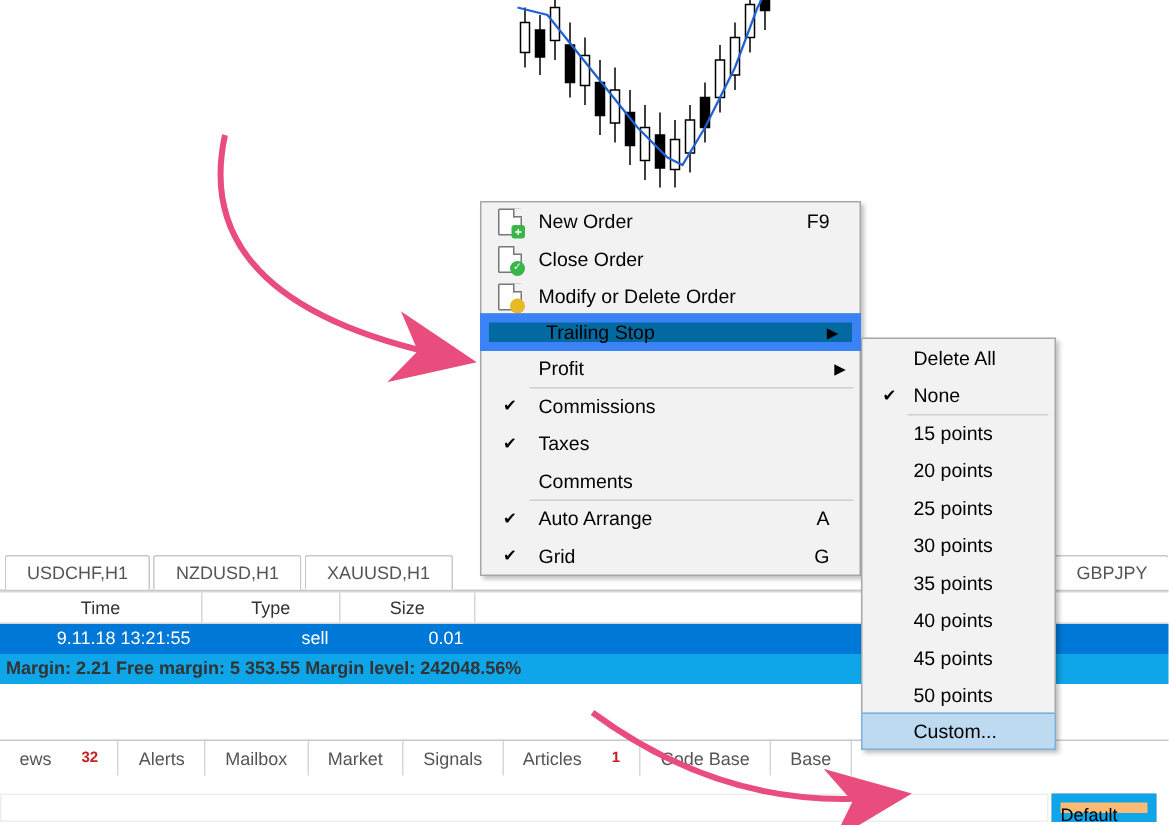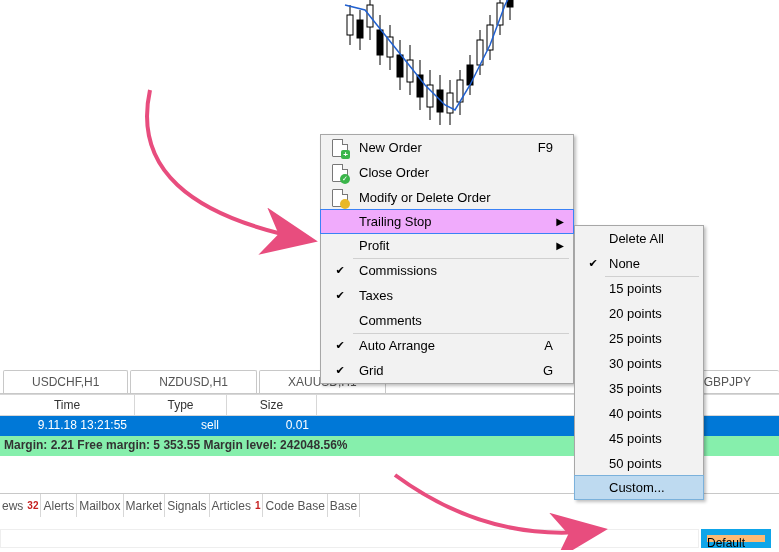--- a/index.html
+++ b/index.html
@@ -4,46 +4,46 @@
 <style>
 *{margin:0;padding:0;box-sizing:border-box;-webkit-font-smoothing:none;font-smooth:never}
 body{font-family:Tahoma,Arial,sans-serif;font-size:12px;background:#fff;width:779px;height:552px;position:relative;overflow:hidden;color:#000}
 .chart-area{position:absolute;top:0;left:0;right:0;height:130px;background:#fff;overflow:hidden}
 .chart-area svg{position:absolute;left:340px;top:-25px}
 .arrow1{position:absolute;left:135px;top:85px;pointer-events:none;z-index:50}
 .arrow2{position:absolute;left:390px;top:470px;pointer-events:none;z-index:50}
 .ctx-menu{position:absolute;left:320px;top:134px;width:254px;background:#f2f2f2;border:1px solid #a7a7a7;box-shadow:2px 2px 3px rgba(0,0,0,.25);z-index:20}
 .ctx-menu .row{display:flex;align-items:center;height:25px;padding:0 6px;position:relative}
 .ctx-menu .row.sep-after::after{content:"";position:absolute;left:32px;right:4px;bottom:-1px;height:1px;background:#d0d0d0}
-.ctx-menu .row.selected{background:#f0abfc;border:1px solid #3b82f6;margin:-1px}
+.ctx-menu .row.selected{background:#0369a1;border:6px solid #3b82f6;margin:-1px}
 .ctx-menu .ic{width:26px;flex:0 0 26px;display:flex;align-items:center;justify-content:center}
 .ctx-menu .chk{width:26px;flex:0 0 26px;text-align:center;font-size:11px}
 .ctx-menu .lbl{flex:1;font-size:13px;padding-left:6px}
 .ctx-menu .sh{width:36px;text-align:right;font-size:13px}
 .ctx-menu .arw{width:14px;text-align:center;font-size:10px}
 .sub-menu{position:absolute;left:574px;top:225px;width:130px;background:#f2f2f2;border:1px solid #a7a7a7;box-shadow:2px 2px 3px rgba(0,0,0,.25);z-index:25}
 .sub-menu .row{display:flex;align-items:center;height:25px;padding:0 6px;position:relative}
 .sub-menu .row.sep-after::after{content:"";position:absolute;left:30px;right:4px;bottom:-1px;height:1px;background:#d0d0d0}
 .sub-menu .row.selected{background:#bedaf0;border:1px solid #7bb1db;margin:-1px}
 .sub-menu .chk{width:24px;flex:0 0 24px;text-align:center;font-size:11px}
 .sub-menu .lbl{flex:1;font-size:13px;padding-left:4px}
 .doc-icon{width:16px;height:18px;background:#fff;border:1px solid #777;border-radius:1px;position:relative}
 .doc-icon::before{content:"";position:absolute;top:-1px;right:-1px;width:5px;height:5px;background:#f2f2f2;border-left:1px solid #777;border-bottom:1px solid #777}
 .badge-plus{position:absolute;right:-3px;bottom:-3px;width:9px;height:9px;background:#3ab54a;border-radius:2px;color:#fff;font-size:8px;line-height:9px;text-align:center;font-weight:bold}
 .badge-check{position:absolute;right:-3px;bottom:-3px;width:10px;height:10px;background:#3ab54a;border-radius:50%;color:#fff;font-size:7px;line-height:10px;text-align:center}
 .badge-settings{position:absolute;right:-3px;bottom:-3px;width:10px;height:10px;background:#e9b827;border-radius:50%}
 .tab-strip{position:absolute;left:0;right:0;top:370px;height:24px;border-bottom:1px solid #c8c8c8;display:flex;gap:2px;padding-left:3px}
-.chart-tab{border:1px solid #c8c8c8;border-bottom:none;background:#fff;padding:4px 28px;font-size:12px;color:#555;border-radius:2px 2px 0 0}
+.chart-tab{border:1px solid #c8c8c8;border-bottom:none;background:#fff;padding:4px 14px;font-size:12px;color:#555;border-radius:2px 2px 0 0}
 .grid-head{position:absolute;left:0;right:0;top:394px;height:22px;background:#fff;display:flex;border-top:1px solid #d7d7d7;border-bottom:1px solid #d7d7d7}
 .grid-head .cell{border-right:1px solid #d7d7d7;padding:3px 8px;text-align:center;font-size:12px;color:#333}
 .grid-row{position:absolute;left:0;right:0;top:416px;height:20px;background:#0078d7;color:#fff;display:flex}
 .grid-row .cell{padding:2px 8px;text-align:right;font-size:12px}
-.margin-row{position:absolute;left:0;right:0;top:436px;height:20px;background:#86efac;padding:2px 4px;font-size:12px;font-weight:bold;color:#333}
+.margin-row{position:absolute;left:0;right:0;top:436px;height:20px;background:#0ea5e9;padding:2px 4px;font-size:12px;font-weight:bold;color:#333}
 .bottom-tabs{position:absolute;left:0;right:0;top:493px;height:24px;border-top:1px solid #c8c8c8;display:flex}
-.b-tab{border-right:1px solid #d7d7d7;padding:4px 2px;font-size:12px;color:#555;display:flex;align-items:center;gap:4px}
+.b-tab{border-right:1px solid #d7d7d7;padding:4px 13px;font-size:12px;color:#555;display:flex;align-items:center;gap:20px}
 .b-tab .sub{font-size:10px;color:#c62020;font-weight:bold}
 .default-btn{position:absolute;right:8px;top:529px;width:70px;height:19px;border:6px solid #0ea5e9;background:#fdba74;font-size:12px;text-align:left;line-height:17px}
 .bar{position:absolute;left:0;right:80px;top:529px;height:19px;background:#fff;border:1px solid #eee}
 </style>
 </head>
 <body>
 
 <div class="chart-area">
 <svg width="220" height="170">
   <g stroke="#000" stroke-width="1" fill="#fff">

